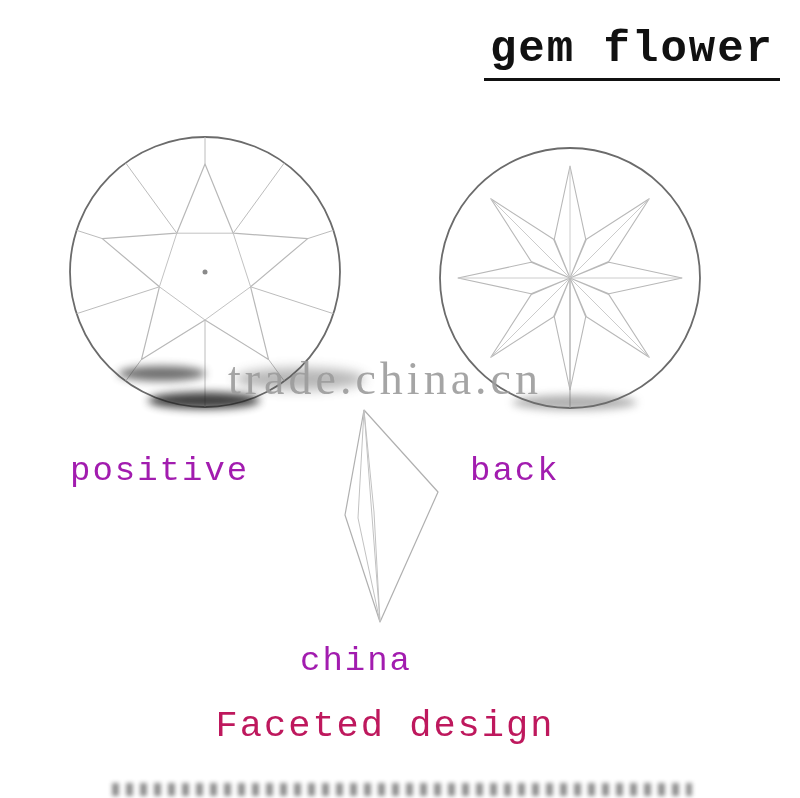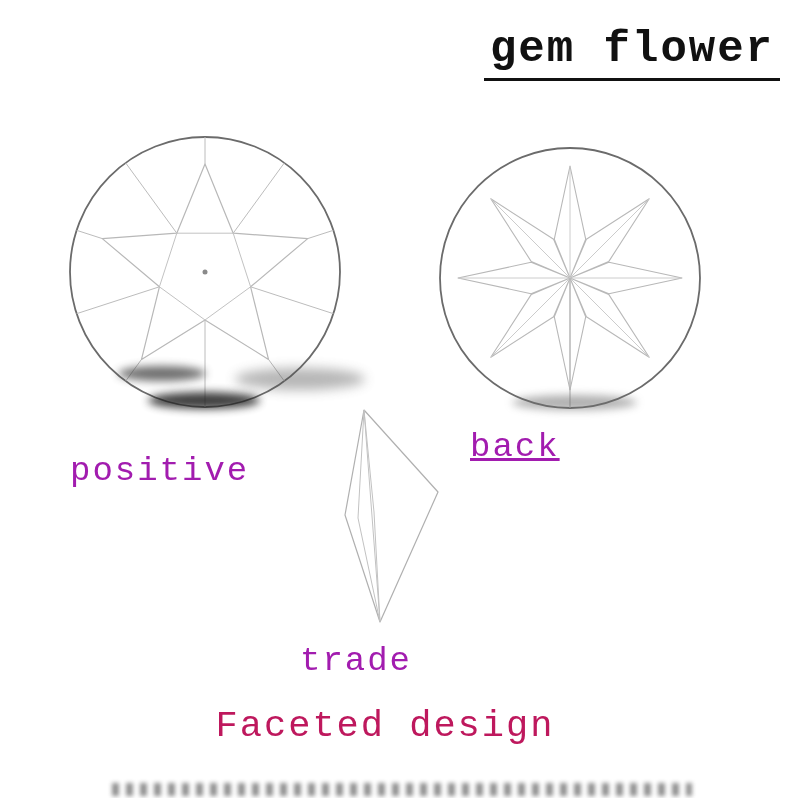--- a/index.html
+++ b/index.html
@@ -36,21 +36,21 @@
     white-space:nowrap;
   }
   .view-label{
     position:absolute;
     font-size:34px;
     color:#a21caf;
     letter-spacing:2px;
     text-align:left;
   }
   .label-positive{top:452px;left:70px;width:260px;}
-  .label-back{top:428px;left:470px;width:205px;text-decoration:underline;}
+  .label-back{top:452px;left:470px;width:205px;}
   .label-side{top:642px;left:300px;width:170px;}
   .caption{
     position:absolute;
     top:705px;left:0;width:770px;
     text-align:center;
     font-size:37px;
     color:#be185d;
     letter-spacing:2px;
   }
   .smudge{
@@ -106,21 +106,22 @@
     <g fill="none" stroke-linejoin="round">
       <polygon points="364,410 438,492 380,622 345,515" stroke="#b0b0b0" stroke-width="1.2"></polygon>
       <path d="M364,410 L358,518 L380,622 M364,410 L374,512 L380,622 M364,410 L380,622" stroke="#c2c2c2" stroke-width="1"></path>
     </g>
   </svg>
 
   <div class="smudge smudge-a"></div>
   <div class="smudge smudge-b"></div>
   <div class="smudge smudge-c"></div>
   <div class="smudge smudge-d"></div>
+  <div class="watermark">trade.china.cn</div>
 
   <div class="view-label label-positive">positive</div>
   <div class="view-label label-back">back</div>
-  <div class="view-label label-side">trade</div>
+  <div class="view-label label-side">china</div>
 
   <div class="caption">Faceted design</div>
 
   <div class="bottom-cutoff"></div>
 </div>
 
 </body></html>

